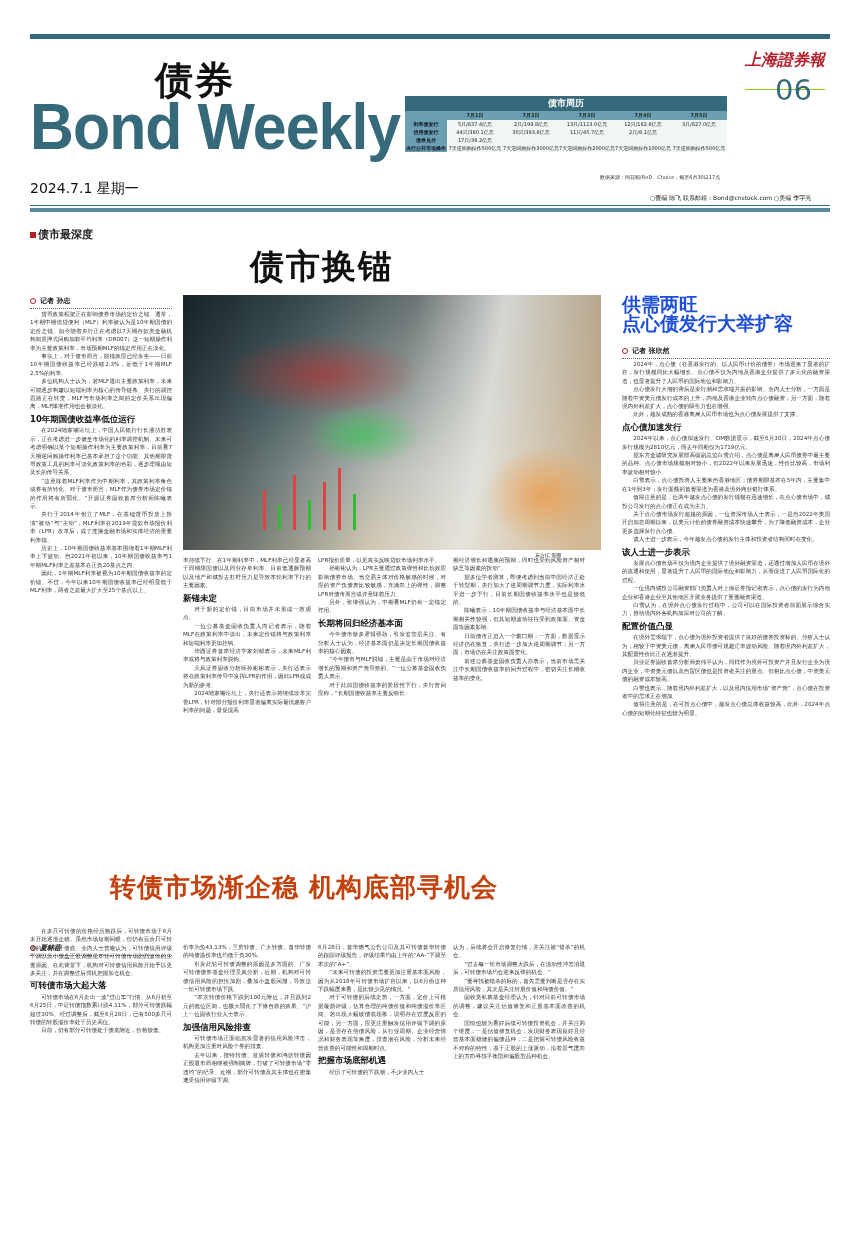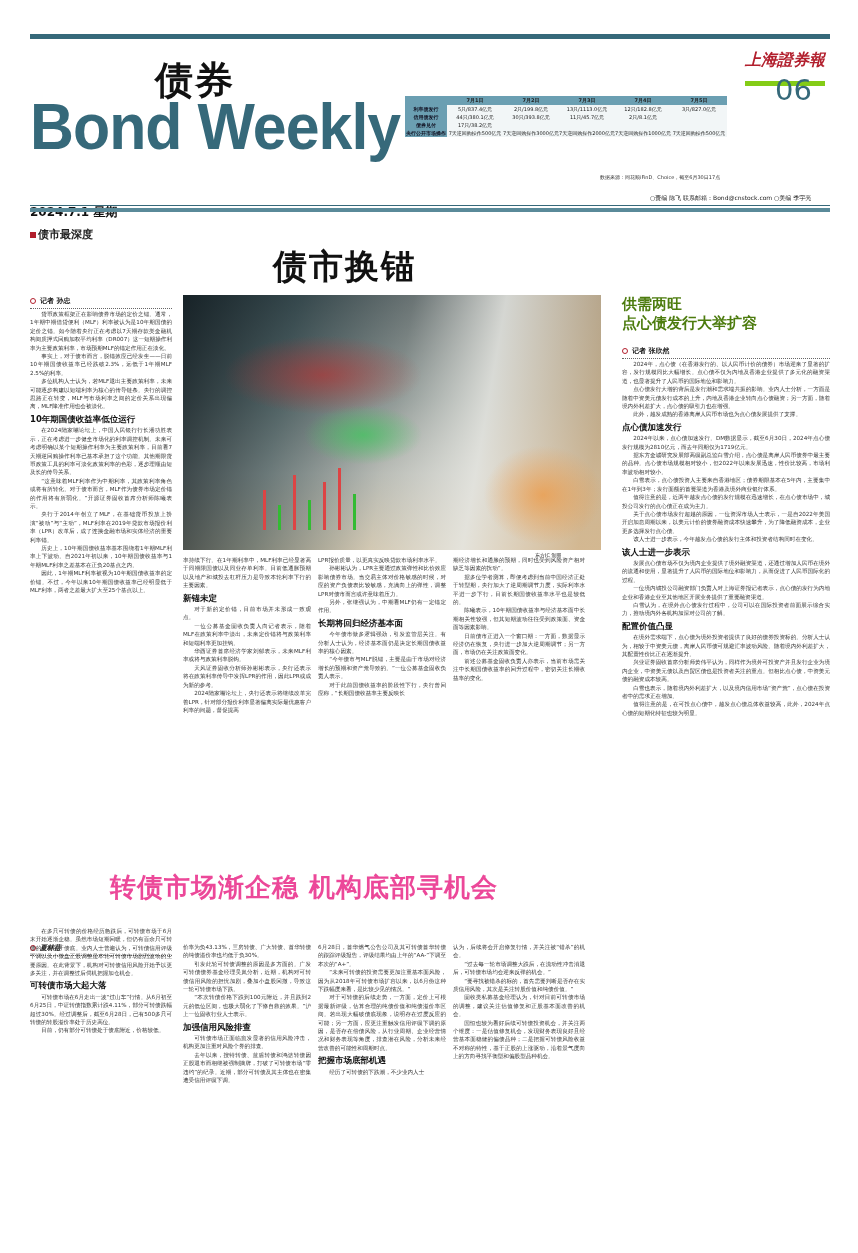--- a/index.html
+++ b/index.html
@@ -4,42 +4,42 @@
 <style>
   * { box-sizing: border-box; margin: 0; padding: 0; }
   html, body { width: 858px; height: 1253px; background: #ffffff; overflow: hidden; }
   body { position: relative; font-family: "DejaVu Sans", "Liberation Sans", sans-serif; color: #222; }
   .abs { position: absolute; }
 
   
   .top-rule { left: 30px; top: 34px; width: 800px; height: 5px; background: #36697a; }
   .section-cn { left: 155px; top: 55px; font-family: "DejaVu Serif", "Liberation Serif", serif; font-size: 38px; font-weight: bold; color: #111; letter-spacing: 2px; }
   .bond-weekly { left: 30px; top: 95px; font-family: "Liberation Sans", sans-serif; font-weight: 900; font-size: 64px; line-height: 64px; color: #36697a; letter-spacing: -1px; transform: scaleX(0.95); transform-origin: left; }
-  .date-line { left: 30px; top: 204px; font-size: 12px; font-weight: bold; color: #111; }
+  .date-line { left: 30px; top: 180px; font-size: 14px; font-weight: normal; color: #111; }
   .date-rule1 { left: 30px; top: 205px; width: 800px; height: 1px; background: #36697a; }
   .date-rule2 { left: 30px; top: 208px; width: 800px; height: 4px; background: #5a8a99; }
 
-  .paper-logo { left: 745px; top: 50px; font-family: "DejaVu Serif", serif; font-size: 16px; font-weight: bold; color: #b21f2d; font-style: italic; border-bottom: 5px solid #84cc16; padding-bottom: 10px; }
+  .paper-logo { left: 745px; top: 50px; font-family: "DejaVu Serif", serif; font-size: 16px; font-weight: bold; color: #b21f2d; font-style: italic; border-bottom: 1px solid #84cc16; padding-bottom: 18px; }
   .page-num { left: 775px; top: 73px; font-size: 29px; color: #36697a; font-weight: normal; }
 
   
   .cal { left: 405px; top: 96px; width: 322px; font-size: 5px; }
   .cal-title { background: #36697a; color: #fff; text-align: center; font-size: 9px; font-weight: bold; height: 15px; line-height: 15px; }
   .cal-head { display: flex; background: #6b9fb2; height: 9px; line-height: 9px; color: #123; font-weight: bold; }
   .cal-row { display: flex; height: 8px; line-height: 8px; background: #f2f6f7; }
   .cal-label { width: 42px; background: #6b9fb2; color: #112; text-align: center; font-weight: bold; }
   .cal-cell { flex: 1; text-align: center; color: #222; white-space: nowrap; overflow: hidden; }
   .cal-source { left: 600px; top: 174px; font-size: 5px; color: #333; }
   .editors { left: 650px; top: 194px; font-size: 6px; color: #222; }
 
   
   .section-tag { left: 30px; top: 227px; font-size: 11px; font-weight: bold; color: #222; display: flex; align-items: center; gap: 2px; }
   .tag-square { width: 6px; height: 6px; background: #b21f2d; display: inline-block; }
 
-  .headline-main { left: 250px; top: 244px; font-size: 34px; font-weight: bold; color: #111; letter-spacing: 2px; margin-left: 23px; }
+  .headline-main { left: 250px; top: 244px; font-size: 34px; font-weight: bold; color: #111; letter-spacing: 2px; }
 
   .byline { font-size: 7px; font-weight: bold; color: #222; display: flex; align-items: center; gap: 4px; }
   .ring { width: 6px; height: 6px; border: 1.5px solid #b21f2d; border-radius: 50%; display: inline-block; }
   .dotted { border-bottom: 1px dotted #666; }
 
   .col-text { font-size: 5.6px; line-height: 8.4px; color: #333; text-align: justify; overflow: hidden; }
   .col-text p { text-indent: 2em; }
   .subhead { font-size: 8.5px; font-weight: bold; color: #111; margin: 4px 0 3px 0; }
 
   
@@ -47,37 +47,38 @@
     background:
       linear-gradient(100deg, rgba(20,30,35,0.85) 0%, rgba(60,80,85,0.6) 25%, rgba(200,200,195,0.4) 50%, rgba(230,230,225,0.9) 70%, rgba(210,180,140,0.8) 95%),
       linear-gradient(180deg, #2a3a3e 0%, #6a7a78 40%, #b0b5ae 70%, #d8c8a8 100%);
   }
   .photo .glow-red { position: absolute; left: 40px; top: 40px; width: 200px; height: 80px; background: radial-gradient(ellipse at center, rgba(200,40,40,0.55), rgba(200,40,40,0) 70%); }
   .photo .glow-green { position: absolute; left: 120px; top: 110px; width: 120px; height: 60px; background: radial-gradient(ellipse at center, rgba(60,200,90,0.7), rgba(60,200,90,0) 70%); }
   .photo .glow-orange { position: absolute; left: 300px; top: 150px; width: 120px; height: 100px; background: radial-gradient(ellipse at center, rgba(240,150,60,0.7), rgba(240,150,60,0) 70%); }
   .photo .stick { position: absolute; bottom: 20px; width: 3px; background: #d44; }
   .photo-credit { left: 535px; top: 552px; font-size: 5px; color: #333; }
 
-  .feature-title { left: 622px; top: 295px; font-size: 15px; font-weight: bold; color: #4d7c0f; line-height: 19px; }
-
-  .headline-2 { left: 110px; top: 870px; font-size: 26px; font-weight: bold; color: #ec4899; letter-spacing: 1px; }
+  .feature-title { left: 622px; top: 295px; font-size: 19px; font-weight: bold; color: #1d4ed8; line-height: 19px; }
+
+  .headline-2 { left: 110px; top: 870px; font-size: 26px; font-weight: bold; color: #c2410c; letter-spacing: 1px; }
 </style>
 </head>
 <body>
 
 <div class="abs top-rule"></div>
 <div class="abs section-cn">债券</div>
 <div class="abs bond-weekly">Bond Weekly</div>
 <div class="abs date-line">2024.7.1 星期一</div>
 <div class="abs date-rule1"></div>
 <div class="abs date-rule2"></div>
 <div class="abs paper-logo">上海證券報</div>
 <div class="abs page-num">06</div>
 
 <div class="abs cal">
+  <div class="cal-title">债市周历</div>
   <div class="cal-head">
     <div class="cal-label"></div>
     <div class="cal-cell">7月1日</div>
     <div class="cal-cell">7月2日</div>
     <div class="cal-cell">7月3日</div>
     <div class="cal-cell">7月4日</div>
     <div class="cal-cell">7月5日</div>
   </div>
   <div class="cal-row">
     <div class="cal-label">利率债发行</div>

